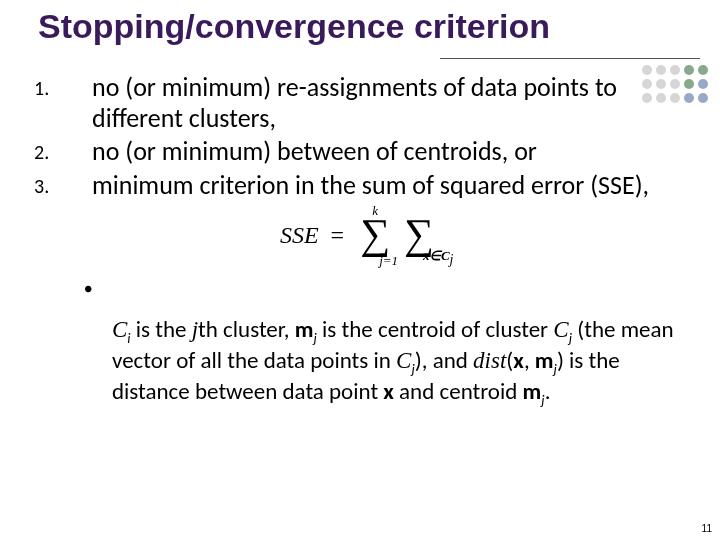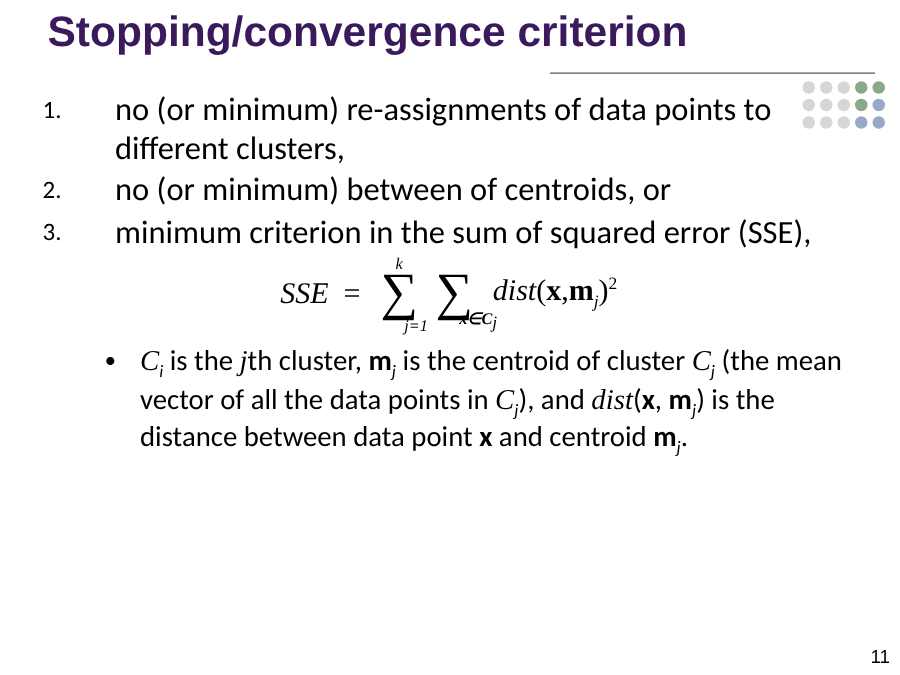--- a/index.html
+++ b/index.html
@@ -121,28 +121,28 @@
     font-size: 23px;
     line-height: 1.18;
     padding-left: 56px;
   }
   .bullet-row .dot {
     width: 28px;
     flex: none;
     font-size: 14px;
     padding-top: 6px;
   }
-  .bullet-row .btxt { flex: 1; }
+  .bullet-row .btxt { flex: 1; margin-top: 41px; }
   i.var { font-style: italic; font-family: "Times New Roman", serif; }
   b.vec { font-weight: bold; }
   .pagenum {
     position: absolute;
     bottom: 6px;
     right: 8px;
-    font-size: 15px;
+    font-size: 10px;
     color: #000;
     font-family: Arial, sans-serif;
     margin-top: 32px;
   }
 </style>
 </head>
 <body>
 
 <div class="slide">
 
@@ -189,23 +189,20 @@
       <span class="term" style="margin:0 6px;">=</span>
       <span class="sum1">
         <span class="over">k</span>
         <span class="sigma">∑</span>
         <span class="under">j=1</span>
       </span>
       <span class="sum1">
         <span class="sigma">∑</span>
         <span class="under"><b>x∈C</b><span class="sub">j</span></span>
       </span>
-      <span class="term" style="margin-left:6px;">
-        <i class="var">dist</i><span>(</span><b class="vec">x</b><span>,</span><b class="vec">m</b><span class="sub">j</span><span>)</span><span class="sup">2</span>
-      </span>
     </div>
 
     <div class="bullet-row">
       <div class="dot">●</div>
       <div class="btxt">
         <i class="var">C</i><span class="sub">i</span><span> is the </span><i class="var">j</i><span>th cluster, </span><b class="vec">m</b><span class="sub"></span><span class="sub">j</span><span> is the centroid of cluster </span><i class="var">C</i><span class="sub">j</span><span> (the mean vector of all the data points in </span><i class="var">C</i><span class="sub">j</span><span>), and </span><i class="var">dist</i><span>(</span><b class="vec">x</b><span>, </span><b class="vec">m</b><span class="sub">j</span><span>) is the distance between data point </span><b class="vec">x</b><span> and centroid </span><b class="vec">m</b><span class="sub">j</span><span>.</span>
       </div>
     </div>
 
   </div>

